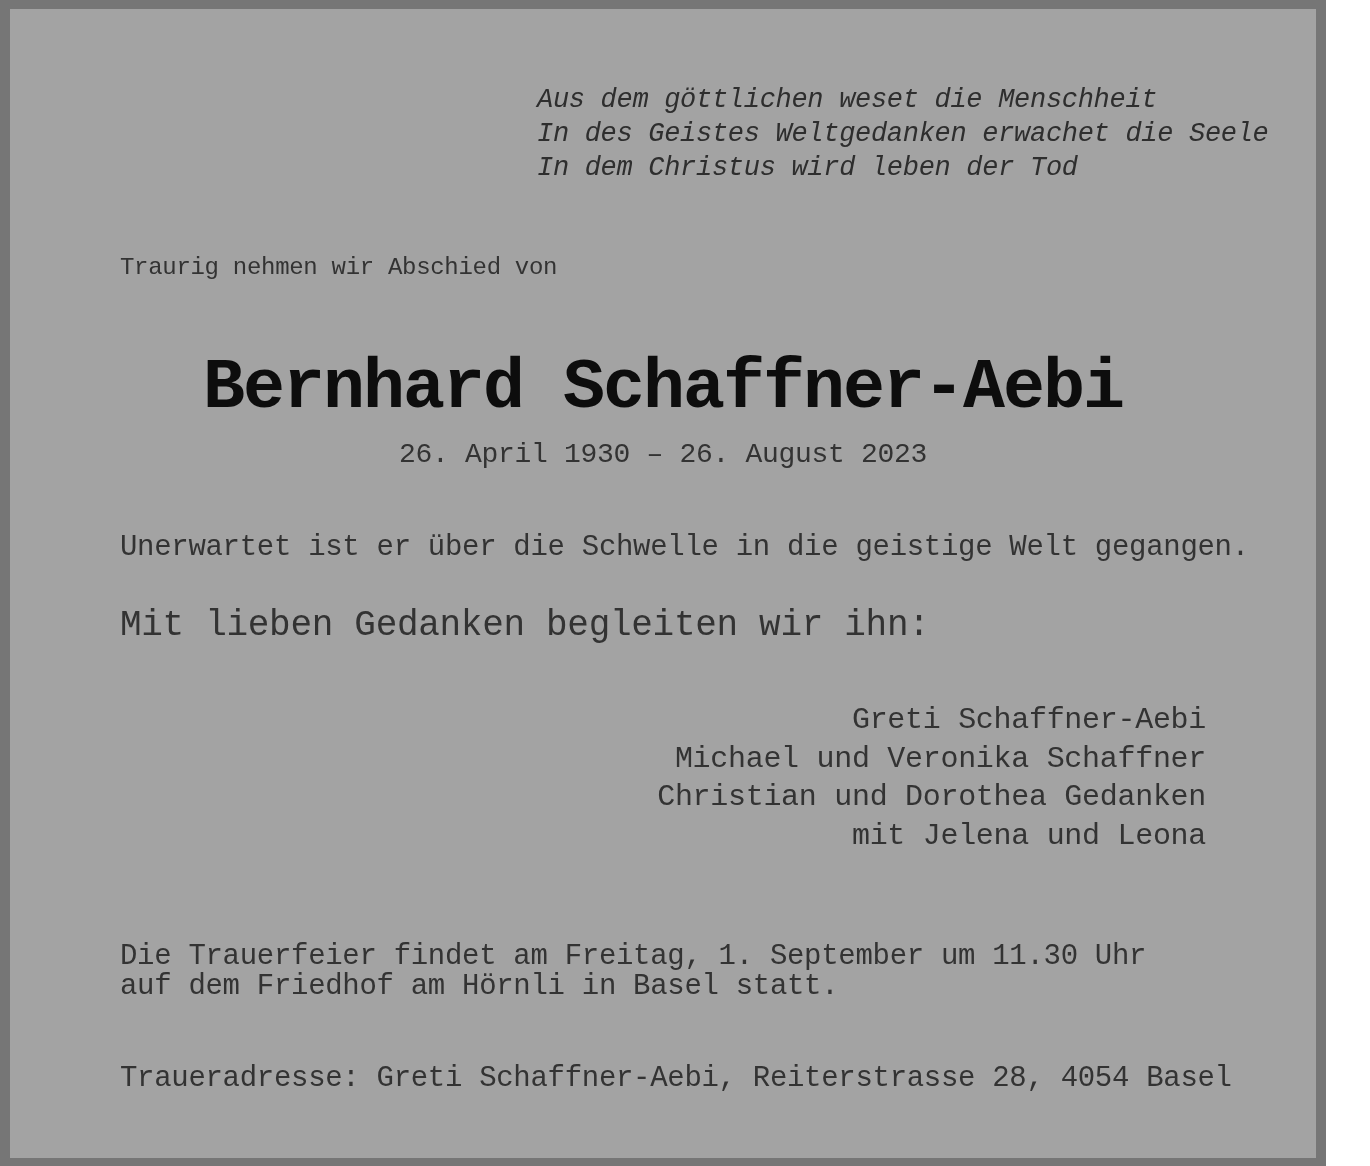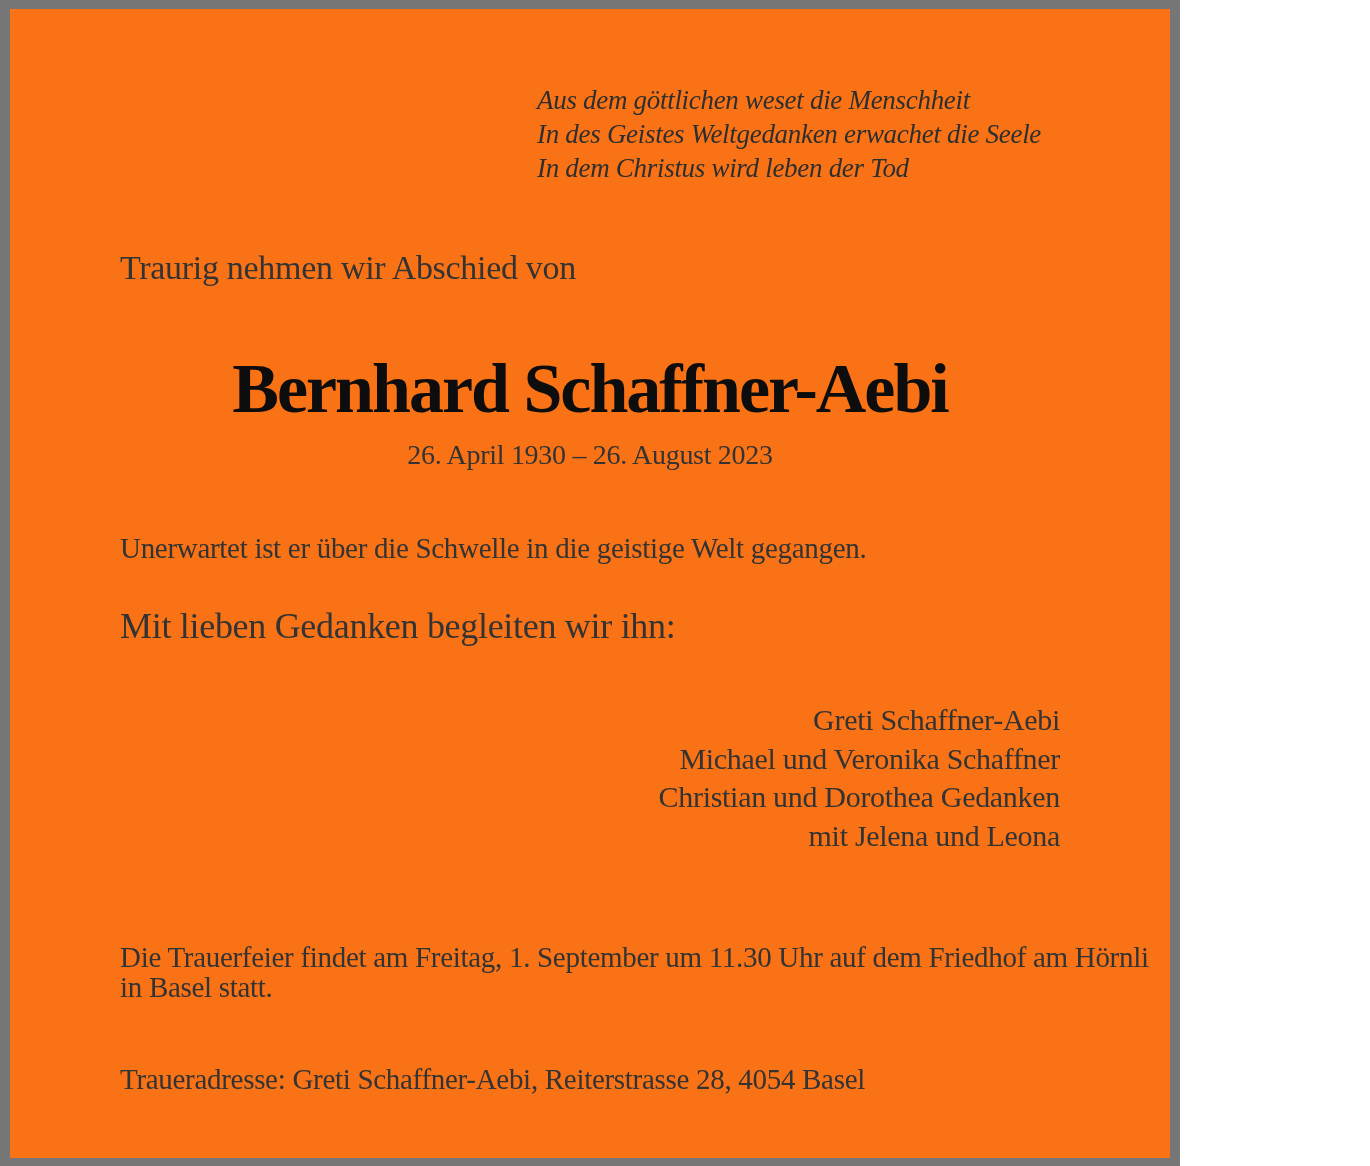--- a/index.html
+++ b/index.html
@@ -3,48 +3,48 @@
 <meta charset="utf-8">
 <style>
   html, body {
     margin: 0;
     padding: 0;
     background: #ffffff;
   }
   .page {
     position: relative;
     box-sizing: border-box;
-    width: 1180px;
+    width: 1326px;
     height: 1166px;
-    background: #f97316;
+    background: #a3a3a3;
     border: 10px solid #767676;
     border-top-width: 9px;
     border-bottom-width: 8px;
     overflow: hidden;
-    font-family: Liberation Serif, serif;
+    font-family: Liberation Mono, monospace;
     color: #2b2b2b;
   }
   
   .abs { position: absolute; }
 
   .verse {
     left: 527px;
     top: 74px;
     font-style: italic;
     font-size: 27px;
     line-height: 34px;
     letter-spacing: -0.3px;
     color: #2e2e2e;
     white-space: nowrap;
   }
 
   .intro {
     left: 110px;
     top: 240px;
-    font-size: 34px;
+    font-size: 24px;
     line-height: 38px;
     letter-spacing: -0.3px;
     color: #333333;
     white-space: nowrap;
   }
 
   .name {
     left: 0;
     right: 0;
     top: 340px;

